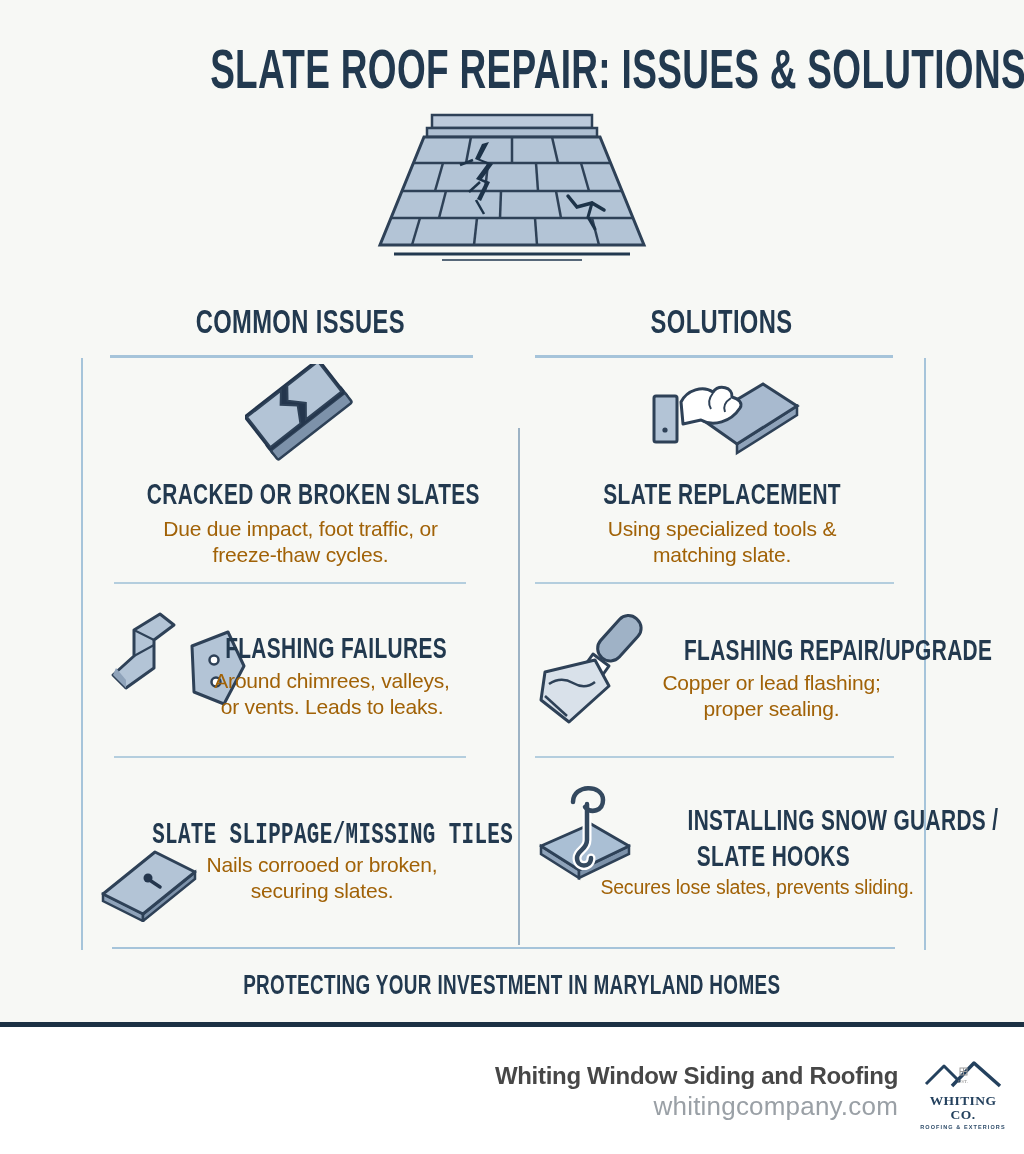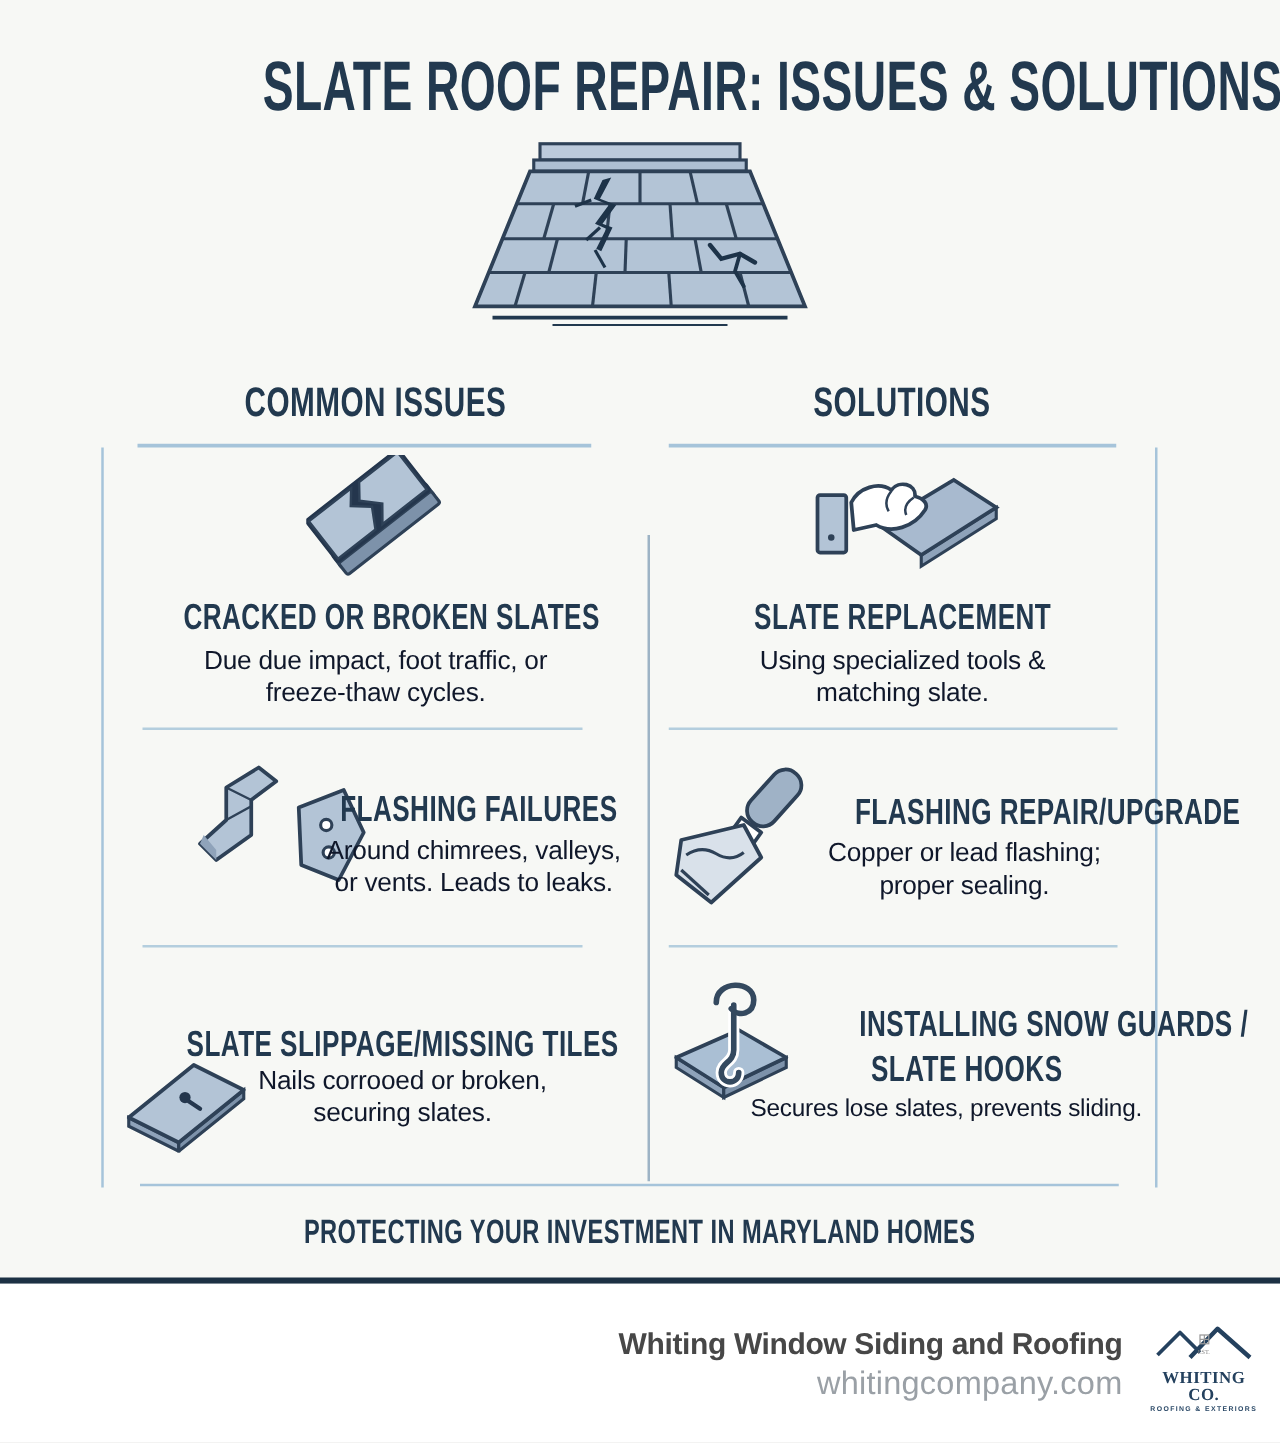--- a/index.html
+++ b/index.html
@@ -11,21 +11,21 @@
   .roof-wrap{position:absolute;left:372px;top:110px;width:280px;height:155px;}
   .col-header{position:absolute;top:303px;text-align:center;}
   .col-header .cond{font-size:33px;}
   .hline{position:absolute;background:#a6c4da;}
   .vline{position:absolute;background:#a6c4da;}
   .vline.center{background:#9db3c5;}
   .cell{position:absolute;}
   .cell .icon-center{display:block;margin:0 auto;}
   .card-title{text-align:center;}
   .card-title .cond{font-size:29px;line-height:1.25;}
-  .body-text{text-align:center;font-size:21px;line-height:1.22;color:#0f172a;letter-spacing:-.2px;}
+  .body-text{text-align:center;font-size:21px;line-height:1.22;color:#a16207;letter-spacing:-.2px;}
   .tagline{position:absolute;top:970px;left:0;width:100%;text-align:center;text-decoration:underline;}
   .tagline .cond{font-size:27px;transform:scaleX(.7);}
   .footer-rule{position:absolute;top:1022px;left:0;width:100%;height:5px;background:#1c3144;}
   .footer-bg{position:absolute;top:1027px;left:0;width:100%;height:127px;background:#ffffff;}
   .company-name{position:absolute;top:1062px;right:126px;font-size:24px;font-weight:700;color:#474747;letter-spacing:-.3px;white-space:nowrap;}
   .website{position:absolute;top:1091px;right:126px;font-size:26px;color:#9aa0a6;letter-spacing:.2px;white-space:nowrap;}
   .logo{position:absolute;left:916px;top:1058px;width:94px;text-align:center;line-height:1;}
   .logo-name{font-family:"Liberation Serif",serif;font-weight:700;font-size:13.5px;color:#24415e;letter-spacing:.4px;margin-top:1px;}
   .logo-sub{font-size:5.5px;font-weight:700;color:#2c4a68;letter-spacing:1.1px;margin-top:4px;}
 </style>
@@ -130,21 +130,21 @@
     </svg>
     <div class="card-title" style="margin-top:16px;">
       <span class="cond">SLATE REPLACEMENT</span>
     </div>
     <div class="body-text" style="margin-top:4px;">
       <div>Using specialized tools &amp;</div>
       <div>matching slate.</div>
     </div>
   </div>
 
-  <div class="cell" style="left:82px;top:600px;width:437px;height:156px;margin-left:47px;">
+  <div class="cell" style="left:82px;top:600px;width:437px;height:156px;">
     <svg style="position:absolute;left:22px;top:10px;" width="150" height="122" viewBox="0 0 150 122">
       <path d="M30,20 L56,4 L70,15 L50,30 L50,58 L22,78 L9,65 L30,46 Z" fill="#b3c4d6" stroke="#2e4157" stroke-width="3" stroke-linejoin="round"></path>
       <path d="M30,20 L30,46 M50,30 L30,20 M30,46 L50,35" fill="none" stroke="#2e4157" stroke-width="2"></path>
       <path d="M9,65 L22,78 L22,70 L12,58 Z" fill="#8fa3ba"></path>
       <path d="M88,36 L124,22 L140,56 L120,94 L90,82 Z" fill="#b3c4d6" stroke="#2e4157" stroke-width="3" stroke-linejoin="round"></path>
       <circle cx="110" cy="50" r="4.5" fill="#ffffff" stroke="#2e4157" stroke-width="2.5"></circle>
       <circle cx="112" cy="72" r="4.5" fill="#ffffff" stroke="#2e4157" stroke-width="2.5"></circle>
     </svg>
     <div style="position:absolute;left:100px;top:30px;width:300px;">
       <div class="card-title">
@@ -172,21 +172,21 @@
         <span class="cond">FLASHING REPAIR/UPGRADE</span>
       </div>
       <div class="body-text" style="margin-top:2px;">
         <div>Copper or lead flashing;</div>
         <div>proper sealing.</div>
       </div>
     </div>
   </div>
 
   <div class="cell" style="left:82px;top:760px;width:437px;height:188px;">
-    <div class="card-title" style="margin-top:58px;">
+    <div class="card-title" style="margin-top:58px;font-family:Liberation Mono, monospace;">
       <span class="cond">SLATE SLIPPAGE/MISSING TILES</span>
     </div>
     <svg style="position:absolute;left:13px;top:84px;" width="108" height="78" viewBox="0 0 108 78">
       <polygon points="8,50 48,70 48,77 8,57" fill="#8fa3ba" stroke="#2e4157" stroke-width="2.5"></polygon>
       <polygon points="48,70 100,28 100,35 48,77" fill="#7d92aa" stroke="#2e4157" stroke-width="2.5"></polygon>
       <polygon points="8,50 60,8 100,28 48,70" fill="#b3c4d6" stroke="#2e4157" stroke-width="3" stroke-linejoin="round"></polygon>
       <circle cx="53" cy="34" r="4.5" fill="#24364d"></circle>
       <line x1="56" y1="37" x2="65" y2="43" stroke="#24364d" stroke-width="3.5" stroke-linecap="round"></line>
     </svg>
     <div class="body-text" style="position:absolute;left:110px;top:92px;width:260px;">

